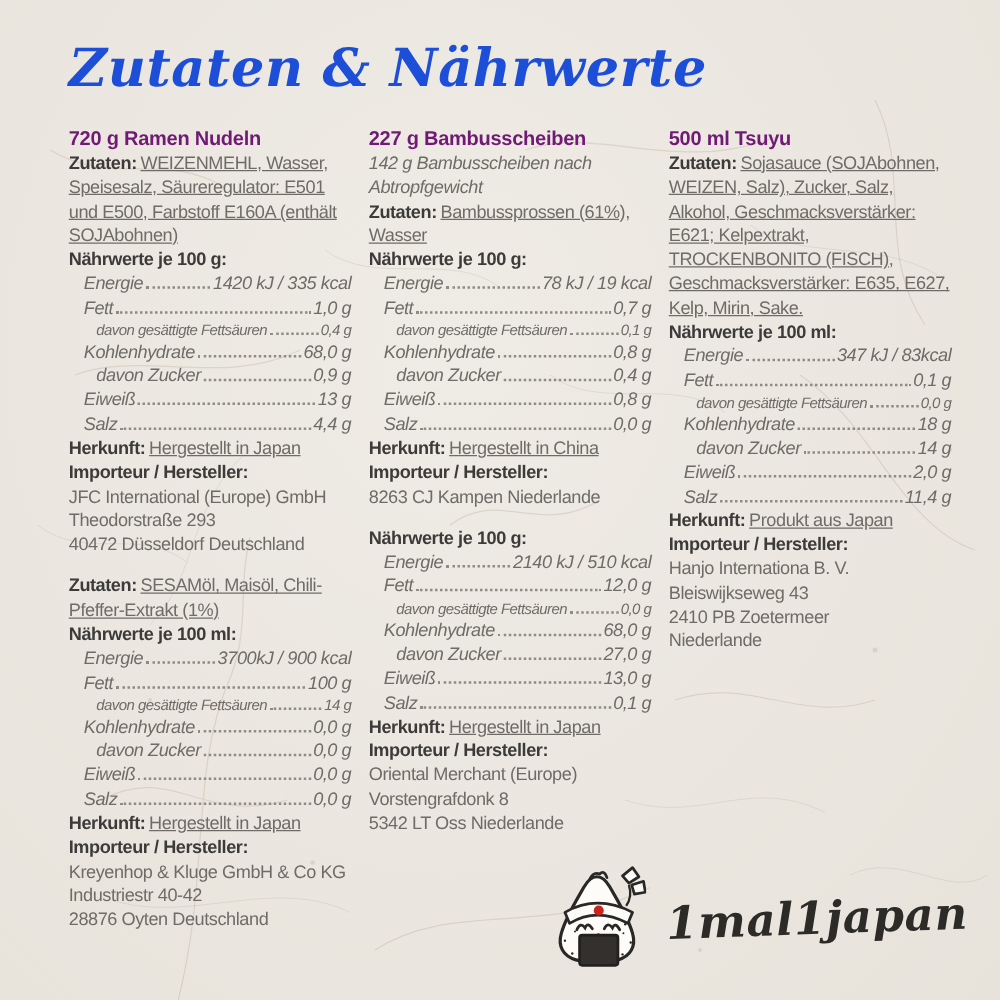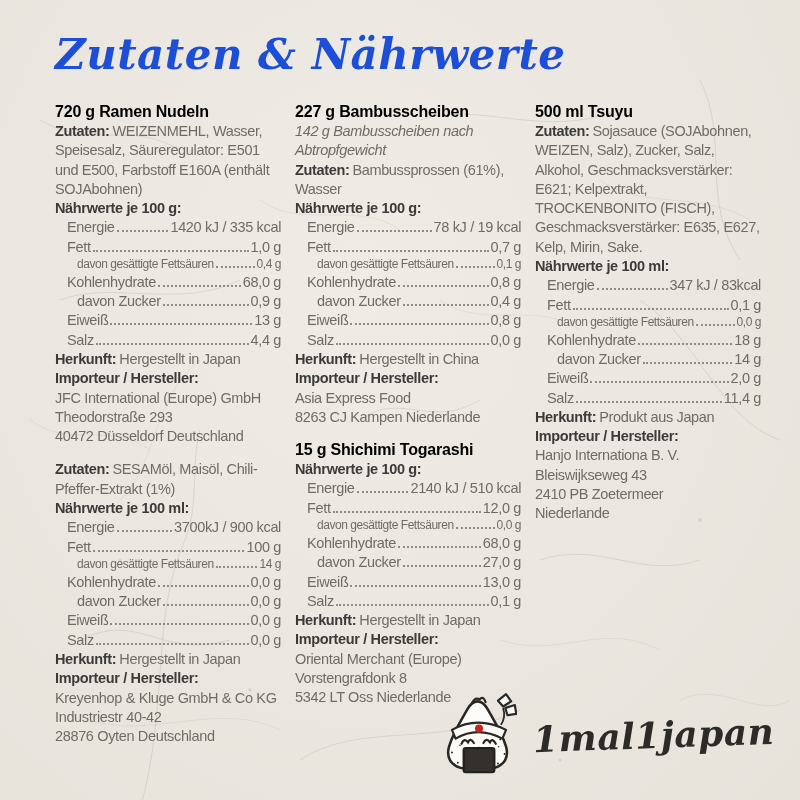--- a/index.html
+++ b/index.html
@@ -18,27 +18,27 @@
     font-family: "DejaVu Serif", serif;
     font-style: italic; font-weight: bold;
     font-size: 42px; color: #1d4ed8;
     margin: 6px 0 24px 0; letter-spacing: 0.5px;
   }
 
   .columns { display: flex; gap: 14px; }
   .col { width: 226px; flex: 0 0 226px; }
 
   .product { margin-bottom: 14px; }
-  .pname { font-size: 16px; font-weight: bold; color: #000000; margin: 0 0 1px 0; letter-spacing: -0.2px; }
+  .pname { font-size: 16px; font-weight: bold; color: #701a75; margin: 0 0 1px 0; letter-spacing: -0.2px; }
   .body, .nrow { font-size: 14.5px; color: #6f6c68; line-height: 1.33; letter-spacing: -0.35px; margin: 0; }
   .subtitle { font-style: italic; }
   .blabel { font-weight: bold; color: #3d3b39; }
-  .inline-val { margin-left: 3px; }
-
-  .nrow { display: flex; align-items: baseline; padding-left: 12px; }
+  .inline-val { margin-left: 3px; text-decoration: underline; }
+
+  .nrow { display: flex; align-items: baseline; padding-left: 12px; font-style: italic; }
   .nrow.ind2 { padding-left: 22px; justify-content: center; }
   .nrow.small { font-size: 12px; letter-spacing: -0.45px; }
   .dots { flex: 1 1 auto; min-width: 6px; border-bottom: 2px dotted #8f8c86; margin: 0 2px 3px 2px; }
   .nvalue { white-space: nowrap; }
 
   .logo { position: absolute; right: 26px; bottom: 18px; display: flex; align-items: center; gap: 16px; z-index: 1; }
   .logo-text {
     font-family: "DejaVu Serif", serif;
     font-style: italic; font-weight: bold;
     font-size: 36px; color: #2d2b28;
@@ -212,25 +212,23 @@
             <span class="dots"></span>
             <span class="nvalue">0,8 g</span>
           </div>
           <div class="nrow">
             <span class="nlabel">Salz</span>
             <span class="dots"></span>
             <span class="nvalue">0,0 g</span>
           </div>
           <p class="body"><span class="blabel">Herkunft:</span><span class="inline-val">Hergestellt in China</span></p>
           <div class="body blabel">Importeur / Hersteller:</div>
-          <div class="body">Asia Express Food</div>
           <div class="body">8263 CJ Kampen Niederlande</div>
         </div>
         <div class="product">
-          <h2 class="pname">15 g Shichimi Togarashi</h2>
           <div class="body blabel">Nährwerte je 100 g:</div>
           <div class="nrow">
             <span class="nlabel">Energie</span>
             <span class="dots"></span>
             <span class="nvalue">2140 kJ / 510 kcal</span>
           </div>
           <div class="nrow">
             <span class="nlabel">Fett</span>
             <span class="dots"></span>
             <span class="nvalue">12,0 g</span>

